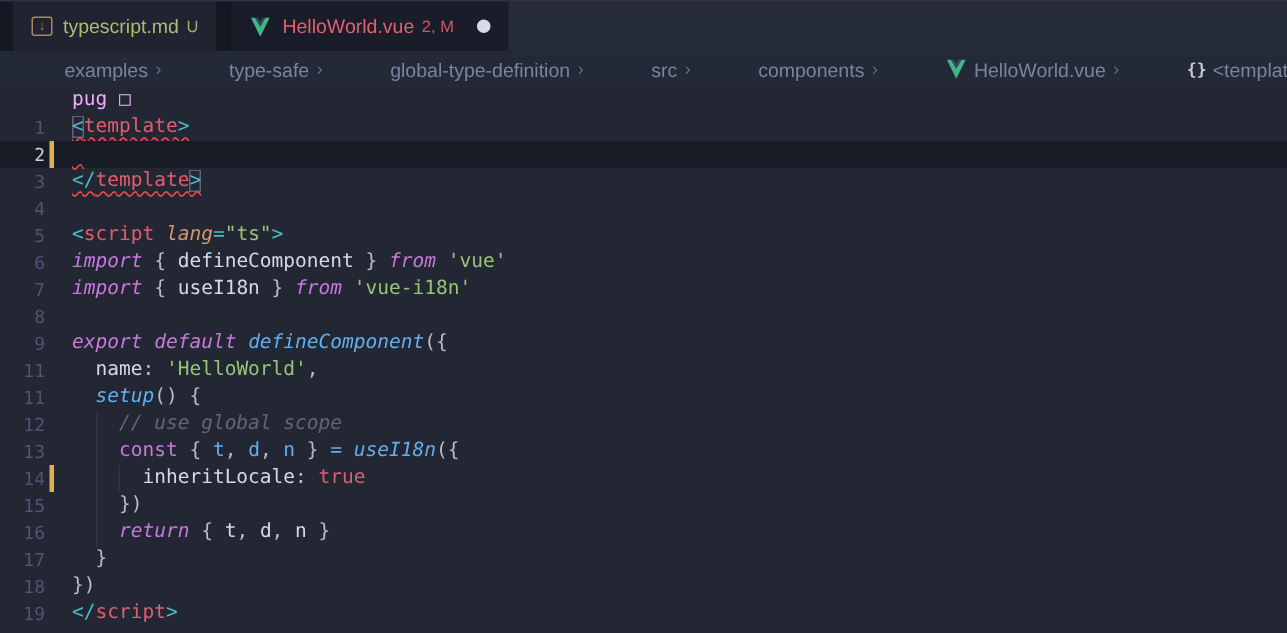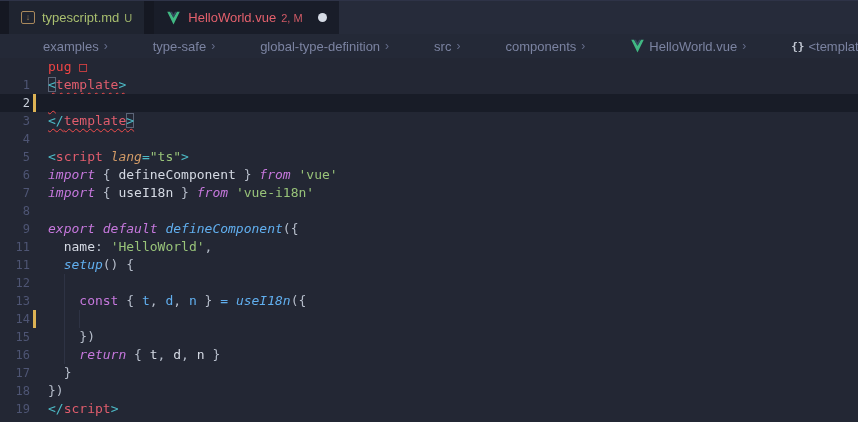--- a/index.html
+++ b/index.html
@@ -47,21 +47,21 @@
   .str  { color:#98c379; }
   .kw   { color:#c678dd; font-style:italic;text-align:center; }
   .kw2  { color:#c678dd;text-align:center; }
   .fn   { color:#61afef; font-style:italic; }
   .prm  { color:#61afef; }
   .op   { color:#61afef; }
   .id   { color:#d4d9e3; }
   .pn   { color:#b6bdca; }
   .cmt  { color:#5e6678; font-style:italic; }
   .boolv{ color:#e15d6d; }
-  .deco { color:#ef4444; }
+  .deco { color:#f0abfc; }
   .err, .sqg { text-decoration:underline; text-decoration-style:wavy; text-decoration-color:#f24b4b;
                text-decoration-thickness:1px; text-underline-offset:3px; }
   .mbox { box-shadow: inset 0 0 0 1px #5c6578; }
 </style>
 </head>
 <body>
 
 <div class="window">
   <div class="tab-bar">
     <div class="tab-edge"></div>
@@ -124,22 +124,22 @@
       <div class="code-line current"><div class="lnum">2</div><div class="gut"><div class="modbar"></div></div><div class="ltext"><span class="sqg">&nbsp;</span></div></div>
       <div class="code-line"><div class="lnum">3</div><div class="gut"></div><div class="ltext"><span class="tp err">&lt;/</span><span class="tg err">template</span><span class="tp err mbox">&gt;</span></div></div>
       <div class="code-line"><div class="lnum">4</div><div class="gut"></div><div class="ltext"></div></div>
       <div class="code-line"><div class="lnum">5</div><div class="gut"></div><div class="ltext"><span class="tp">&lt;</span><span class="tg">script</span><span class="pn"> </span><span class="attr">lang</span><span class="tp">=</span><span class="str">"ts"</span><span class="tp">&gt;</span></div></div>
       <div class="code-line"><div class="lnum">6</div><div class="gut"></div><div class="ltext"><span class="kw">import</span><span class="pn"> { </span><span class="id">defineComponent</span><span class="pn"> } </span><span class="kw">from</span><span class="pn"> </span><span class="str">'vue'</span></div></div>
       <div class="code-line"><div class="lnum">7</div><div class="gut"></div><div class="ltext"><span class="kw">import</span><span class="pn"> { </span><span class="id">useI18n</span><span class="pn"> } </span><span class="kw">from</span><span class="pn"> </span><span class="str">'vue-i18n'</span></div></div>
       <div class="code-line"><div class="lnum">8</div><div class="gut"></div><div class="ltext"></div></div>
       <div class="code-line"><div class="lnum">9</div><div class="gut"></div><div class="ltext"><span class="kw">export</span><span class="pn"> </span><span class="kw">default</span><span class="pn"> </span><span class="fn">defineComponent</span><span class="pn">({</span></div></div>
       <div class="code-line"><div class="lnum">11</div><div class="gut"></div><div class="ltext"><span class="pn">  </span><span class="id">name</span><span class="pn">: </span><span class="str">'HelloWorld'</span><span class="pn">,</span></div></div>
       <div class="code-line"><div class="lnum">11</div><div class="gut"></div><div class="ltext"><span class="pn">  </span><span class="fn">setup</span><span class="pn">() {</span></div></div>
-      <div class="code-line"><div class="lnum">12</div><div class="gut"></div><div class="ltext"><span class="pn">    </span></div><i class="guide" style="left: 63.66px;"></i></div>
+      <div class="code-line"><div class="lnum">12</div><div class="gut"></div><div class="ltext"><span class="pn">    </span><span class="cmt">// use global scope</span></div><i class="guide" style="left: 63.66px;"></i></div>
       <div class="code-line"><div class="lnum">13</div><div class="gut"></div><div class="ltext"><span class="pn">    </span><span class="kw2">const</span><span class="pn"> { </span><span class="prm">t</span><span class="pn">, </span><span class="prm">d</span><span class="pn">, </span><span class="prm">n</span><span class="pn"> } </span><span class="op">=</span><span class="pn"> </span><span class="fn">useI18n</span><span class="pn">({</span></div><i class="guide" style="left: 63.66px;"></i></div>
-      <div class="code-line"><div class="lnum">14</div><div class="gut"><div class="modbar"></div></div><i class="guide" style="left: 63.66px;"></i><i class="guide" style="left: 79.32px;"></i></div>
+      <div class="code-line"><div class="lnum">14</div><div class="gut"><div class="modbar"></div></div><div class="ltext"><span class="pn">      </span><span class="id">inheritLocale</span><span class="pn">: </span><span class="boolv">true</span></div><i class="guide" style="left: 63.66px;"></i><i class="guide" style="left: 79.32px;"></i></div>
       <div class="code-line"><div class="lnum">15</div><div class="gut"></div><div class="ltext"><span class="pn">    })</span></div><i class="guide" style="left: 63.66px;"></i></div>
       <div class="code-line"><div class="lnum">16</div><div class="gut"></div><div class="ltext"><span class="pn">    </span><span class="kw">return</span><span class="pn"> { </span><span class="id">t</span><span class="pn">, </span><span class="id">d</span><span class="pn">, </span><span class="id">n</span><span class="pn"> } </span></div><i class="guide" style="left: 63.66px;"></i></div>
       <div class="code-line"><div class="lnum">17</div><div class="gut"></div><div class="ltext"><span class="pn">  }</span></div></div>
       <div class="code-line"><div class="lnum">18</div><div class="gut"></div><div class="ltext"><span class="pn">})</span></div></div>
       <div class="code-line"><div class="lnum">19</div><div class="gut"></div><div class="ltext"><span class="tp">&lt;/</span><span class="tg">script</span><span class="tp">&gt;</span></div></div>
     </div>
 </div>
 
 </body></html>

